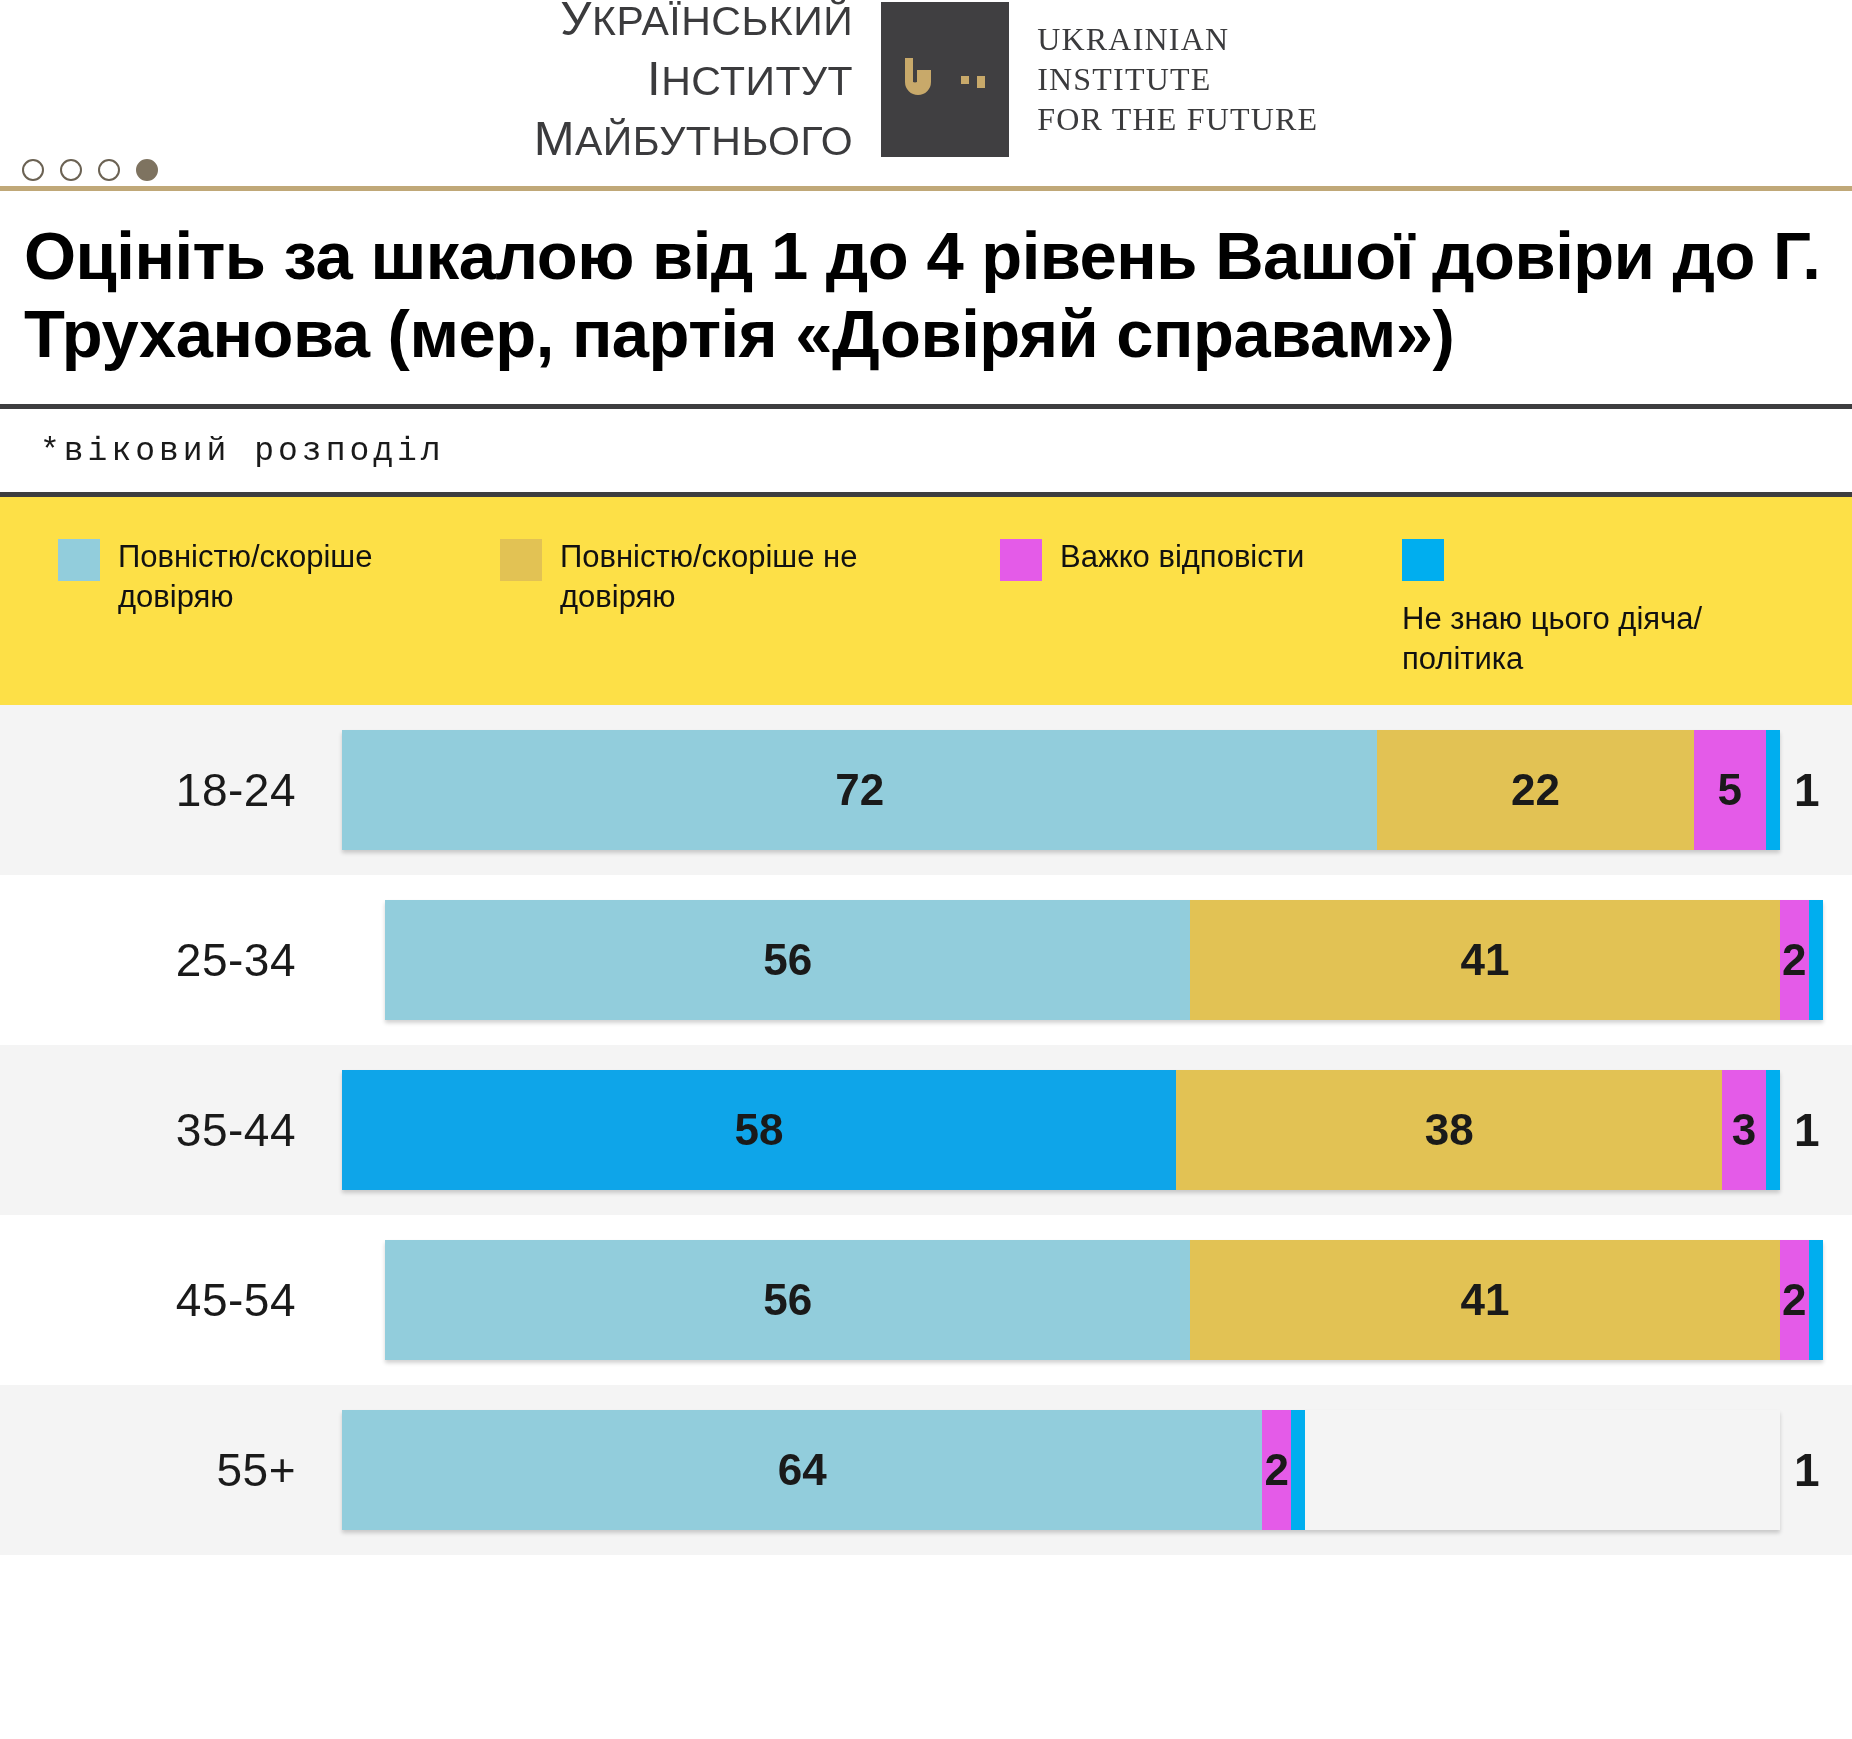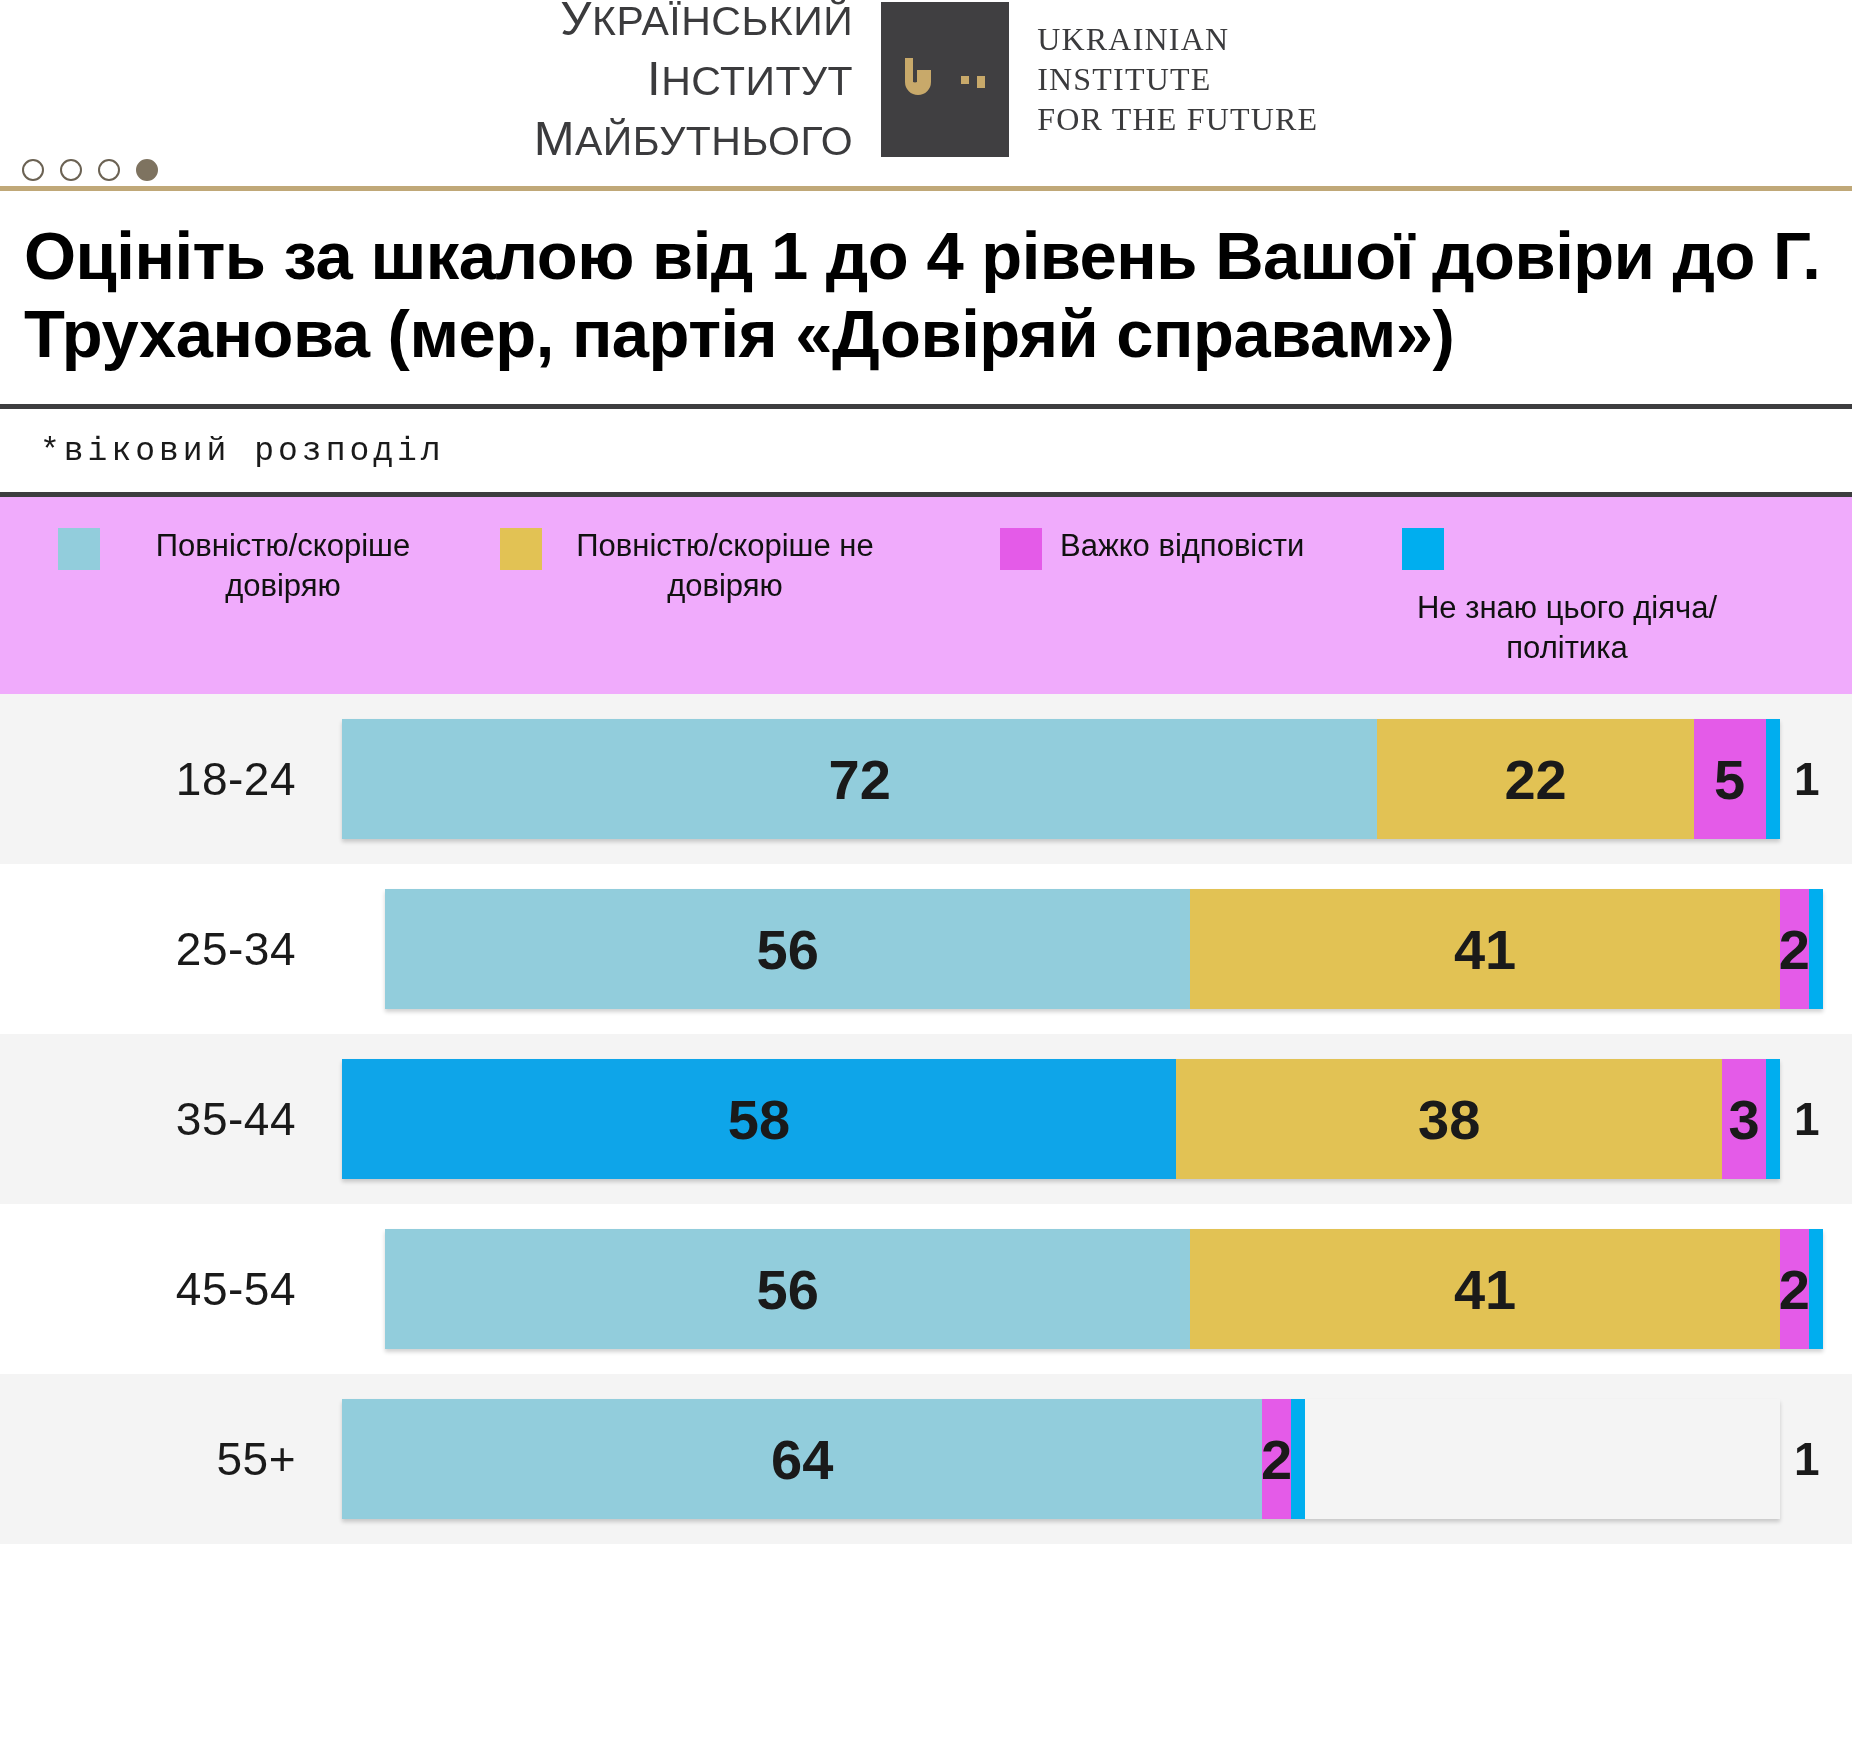--- a/index.html
+++ b/index.html
@@ -95,25 +95,24 @@
   }
   .subtitle {
     font-family: "Liberation Mono", monospace;
     font-size: 33px;
     letter-spacing: 4px;
     color: #1a1a1a;
   }
 
   
   .legend {
-    background: #f0abfc;
-    display: flex;
-    padding: 29px 0 26px 0;
+    background: #fde047;
+    display: flex;
+    padding: 40px 0 26px 0;
     align-items: flex-start;
-    text-align: center;
   }
   .legend-item {
     display: flex;
     align-items: flex-start;
     gap: 18px;
   }
   .legend-item.li0 { width: 500px; padding-left: 58px; box-sizing: border-box; }
   .legend-item.li1 { width: 500px; }
   .legend-item.li2 { width: 402px; }
   .legend-item.li3 { width: 430px; flex-direction: column; }
@@ -163,21 +162,21 @@
     flex: 0 0 1438px;
     box-shadow: 0 3px 4px rgba(0,0,0,0.18);
     overflow: hidden;
   }
   .seg {
     display: flex;
     align-items: center;
     justify-content: center;
     font-family: "Liberation Sans", sans-serif;
     font-weight: 700;
-    font-size: 56px;
+    font-size: 44px;
     color: #1a1a1a;
     overflow: hidden;
     white-space: nowrap;
   }
   .outside-label {
     font-family: "Liberation Sans", sans-serif;
     font-weight: 700;
     font-size: 46px;
     color: #1a1a1a;
     padding-left: 14px;

